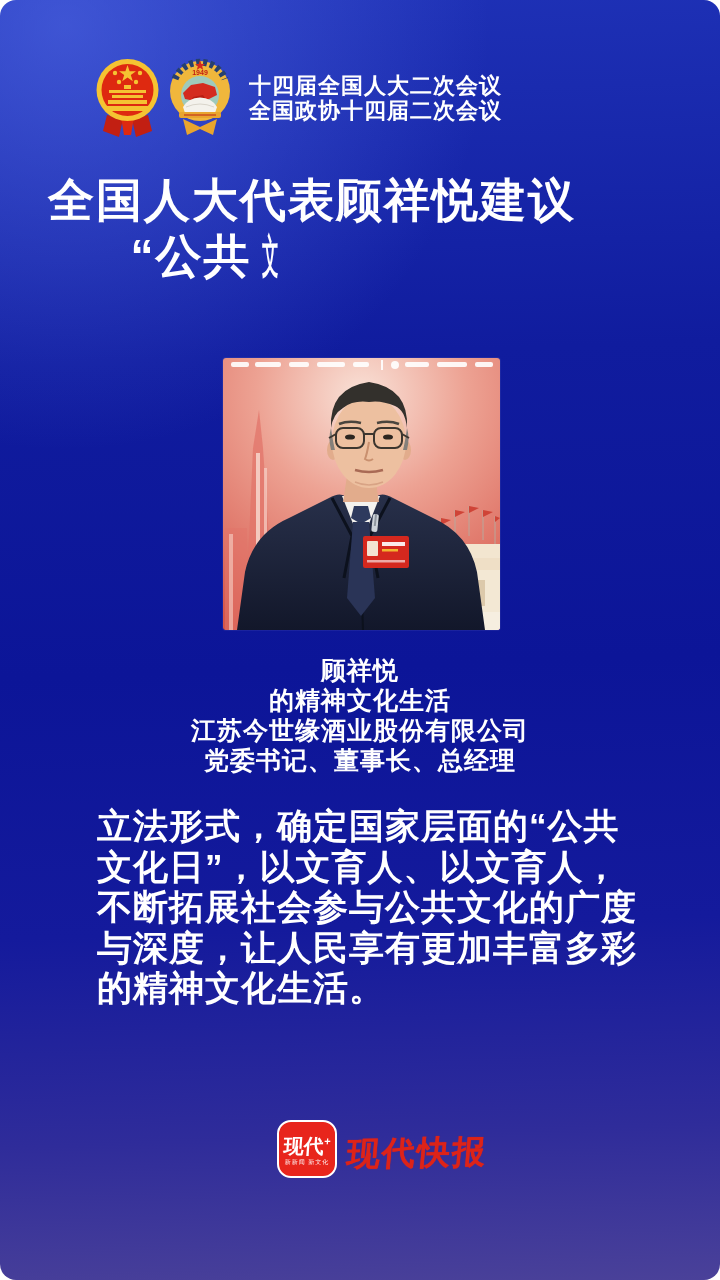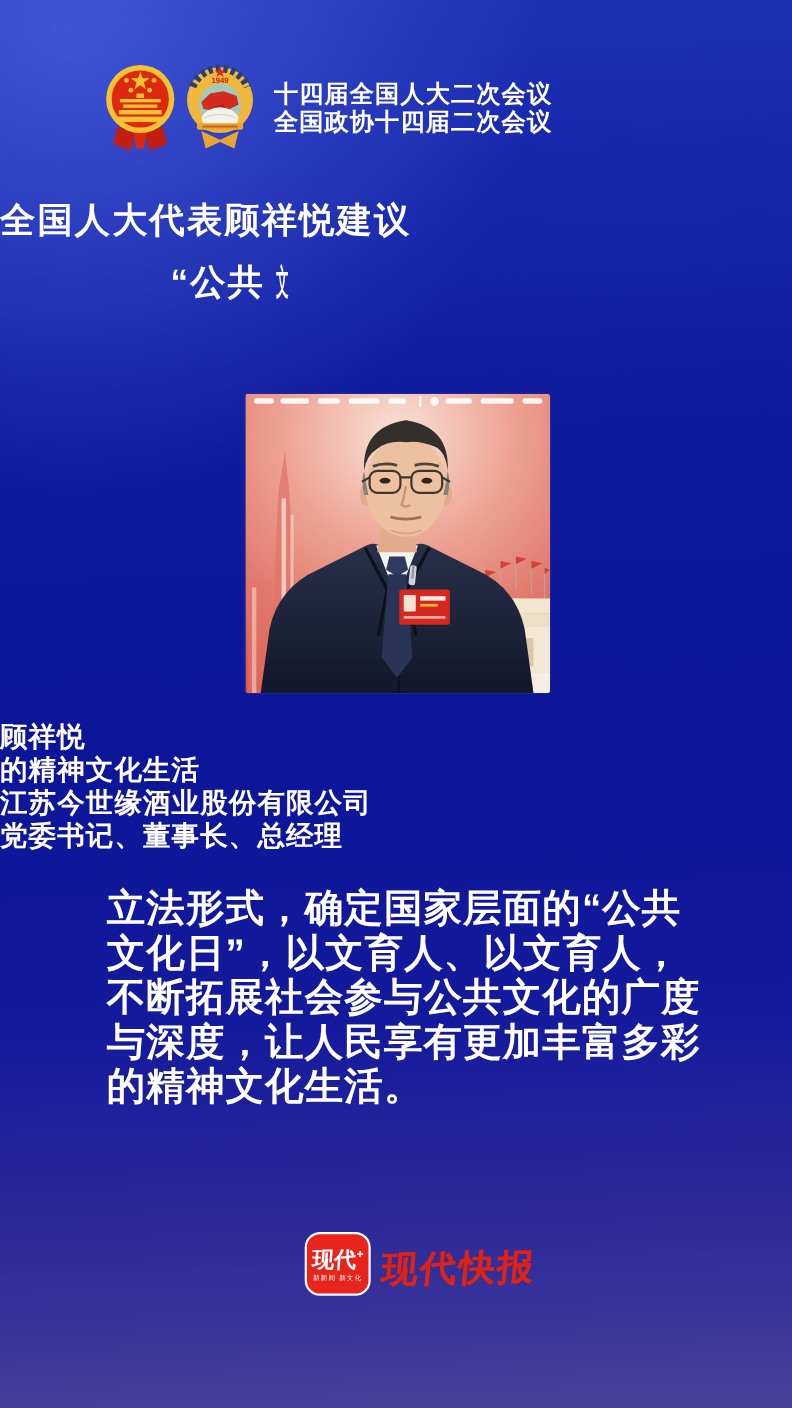--- a/index.html
+++ b/index.html
@@ -2,37 +2,38 @@
 <html><head>
 <meta charset="utf-8">
 <style>
   html,body{margin:0;padding:0;}
   body{font-family:"Liberation Sans","DejaVu Sans",sans-serif;}
   .poster{
     position:relative;width:720px;height:1280px;overflow:hidden;
     background-image:
       radial-gradient(circle at 9% 2%, rgba(90,115,238,.55), rgba(90,115,238,0) 30%),
       linear-gradient(178deg,#1e31b6 0%,#101c9e 28%,#0c1598 52%,#141a9c 72%,#2f2c9a 88%,#4a4199 100%);
+    border-radius: 16px;
   }
   .abs{position:absolute;}
   
   .header-row{top:57px;left:95px;display:flex;align-items:flex-start;}
   .emblem{display:block;}
   .header-text{margin-left:18px;padding-top:16px;color:#fff;font-weight:bold;
     font-size:22px;line-height:25px;letter-spacing:1px;white-space:nowrap;}
   
-  .title{top:172px;left:0;width:576px;text-align:left;color:#fff;
-    font-size:32px;font-weight:800;line-height:56px;letter-spacing:2px;white-space:nowrap;}
+  .title{top:172px;left:0;width:576px;text-align:right;color:#fff;
+    font-size:46px;font-weight:800;line-height:56px;letter-spacing:2px;white-space:nowrap;}
   .title-line3{display:flex;justify-content:center;align-items:flex-start;transform:translateX(-68px);}
   .squeezed{display:inline-block;transform:scaleX(0.36);transform-origin:left center;margin-left:10px;}
   
   .photo{top:358px;left:223px;width:277px;height:272px;border-radius:3px;overflow:hidden;
     box-shadow:0 0 0 1px rgba(255,255,255,0.06);}
   
-  .caption{top:655px;left:0;width:720px;text-align:left;color:#fff;font-weight:bold;
+  .caption{top:655px;left:0;width:720px;text-align:center;color:#fff;font-weight:bold;
     font-size:25px;line-height:30px;letter-spacing:1px;}
   
   .bodytext{top:806px;left:97px;width:540px;color:#fff;font-weight:bold;
     font-size:35px;line-height:40.5px;letter-spacing:1px;white-space:nowrap;}
   
   .app-icon{top:1120px;left:277px;width:60px;height:58px;background:#e8251c;
     border:2px solid #fff;border-radius:14px;box-sizing:border-box;
     display:flex;flex-direction:column;align-items:center;justify-content:center;color:#fff;}
   .app-icon-main{font-size:20px;font-weight:bold;line-height:20px;transform:skewX(-4deg);}
   .app-icon-plus{font-size:11px;vertical-align:super;}

